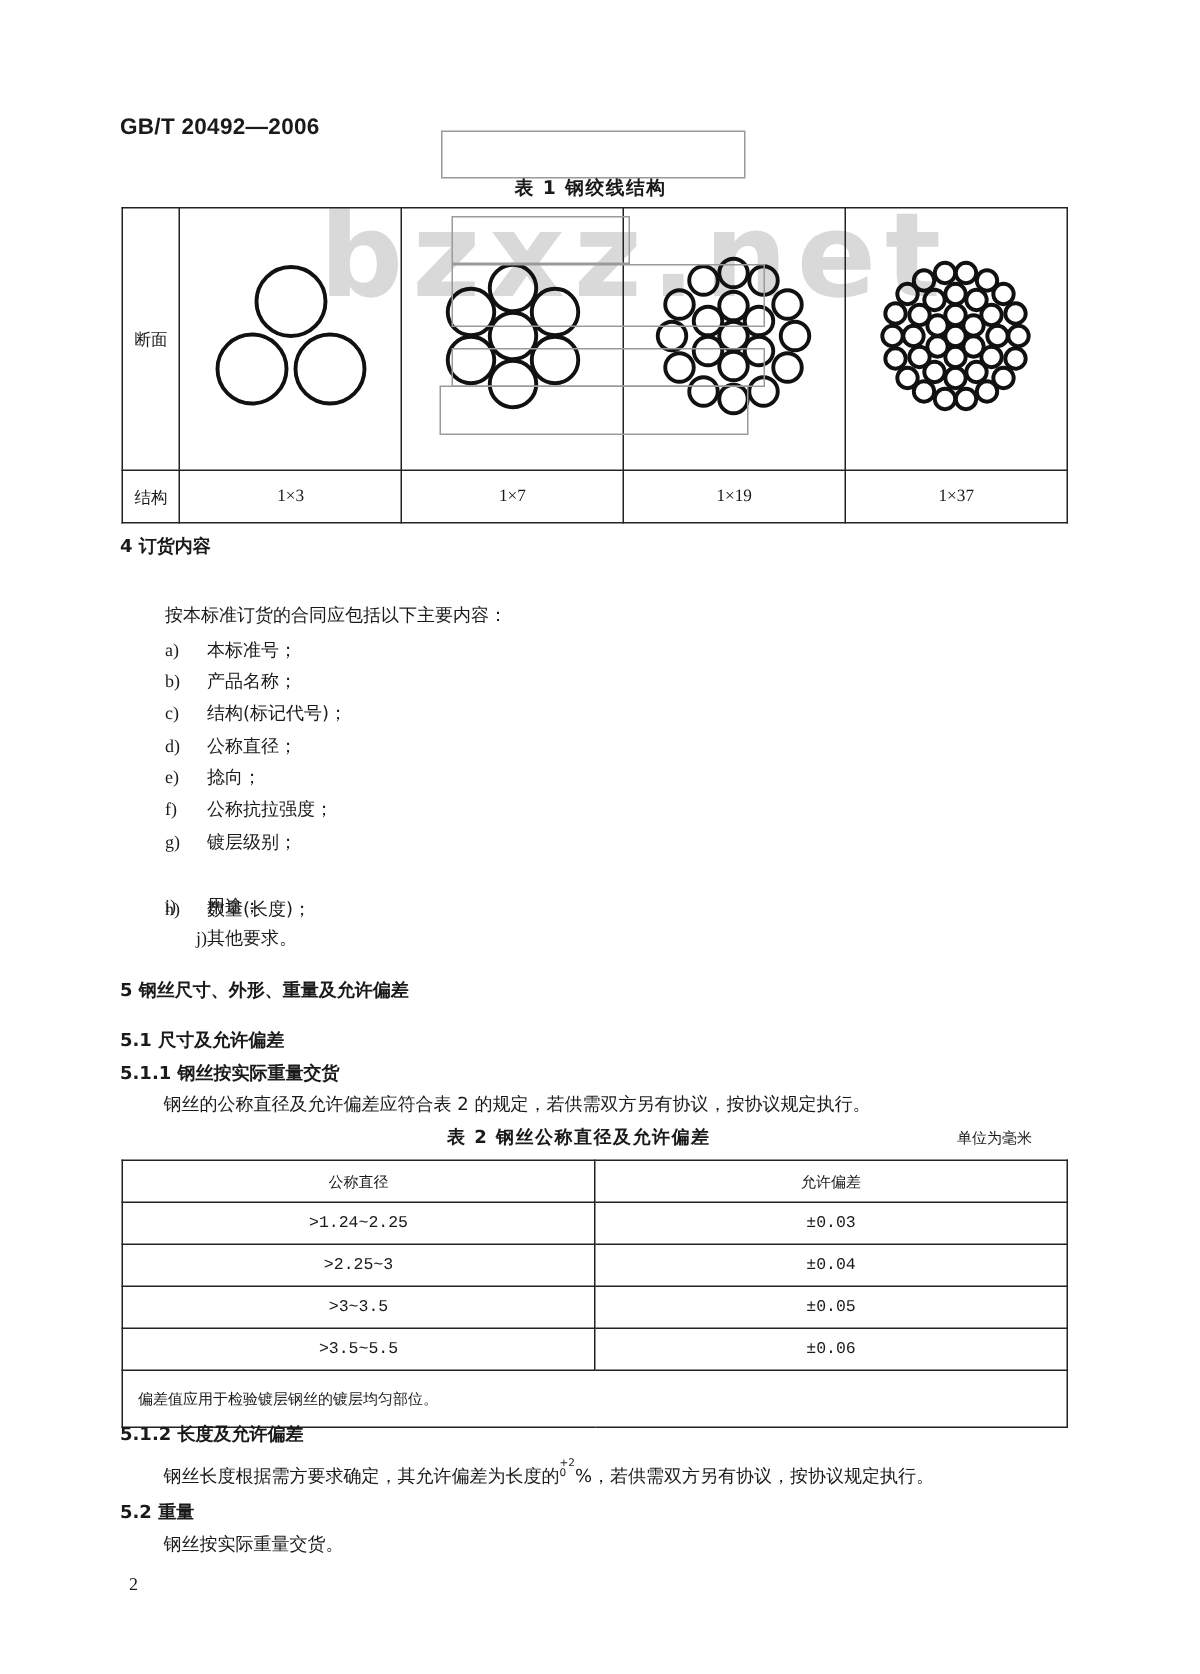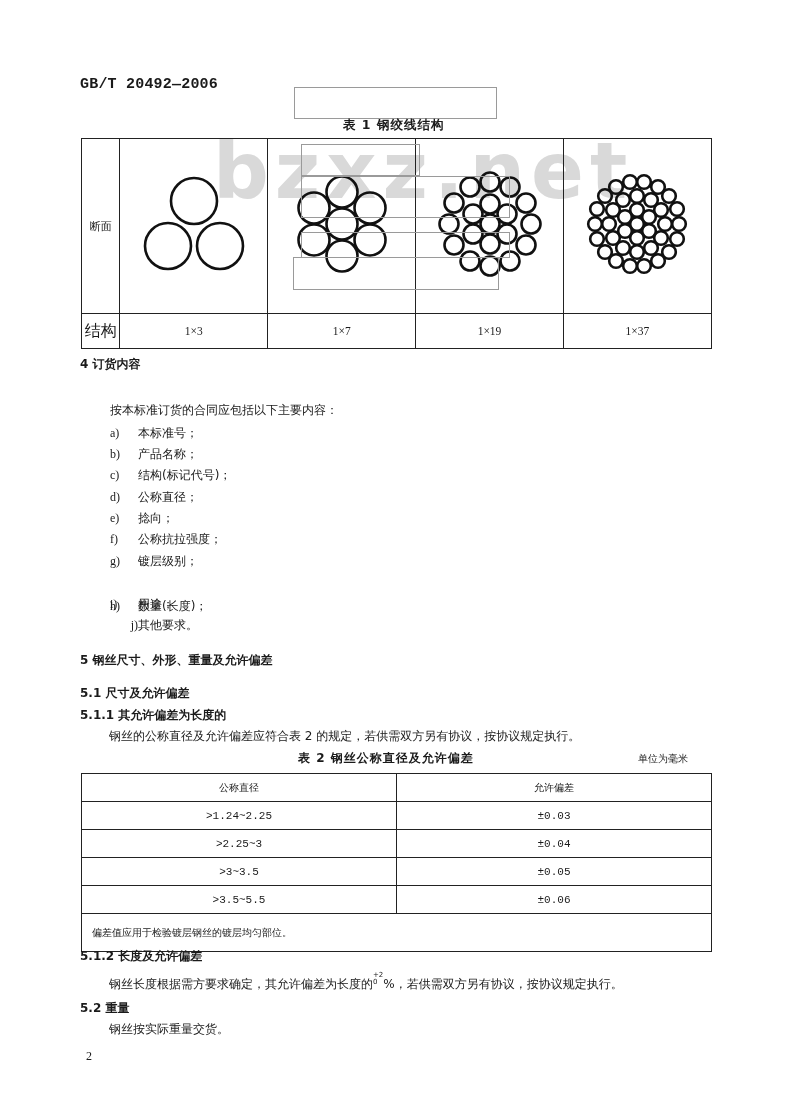--- a/index.html
+++ b/index.html
@@ -1,19 +1,19 @@
 <!DOCTYPE html>
 <html><head>
 <meta charset="utf-8">
 <style>
   html, body { margin: 0; padding: 0; background: #ffffff; }
   body { width: 800px; height: 1116px; position: relative; overflow: hidden;
          font-family: "DejaVu Sans", "Liberation Sans", sans-serif; color: #1a1a1a; }
   .abs { position: absolute; }
-  .std-code { left: 80px; top: 76px; font-family: Liberation Mono, monospace;
+  .std-code { left: 80px; top: 76px; font-family: Liberation Sans, sans-serif;
               font-weight: bold; font-size: 15px; letter-spacing: 0.2px; }
   .gray-box { position: absolute; border: 1px solid #9a9a9a; background: transparent; }
   .caption { font-size: 12.5px; font-weight: bold; letter-spacing: 1px; }
   .watermark { left: 205px; top: 132px; font-family: "DejaVu Sans", sans-serif; font-weight: bold;
                font-size: 78px; color: #d9d9d9; letter-spacing: 6px; line-height: 78px; z-index: 0; margin-left: 8px; }
   table { border-collapse: collapse; }
   .t1 { position: absolute; left: 81px; top: 138px; width: 631px; z-index: 1; }
   .t1 td { border: 1.3px solid #222; text-align: center; vertical-align: middle; padding: 0; }
   .t1 .rowhead { width: 38px; font-size: 11px; }
   .t1 .fig { height: 174px; width: 148px; }
@@ -122,21 +122,21 @@
         <circle cx="23" cy="83" r="6.8"></circle>
             <circle cx="15" cy="70" r="6.8"></circle>
             <circle cx="13" cy="55" r="6.8"></circle>
         <circle cx="15" cy="40" r="6.8"></circle>
             <circle cx="23" cy="27" r="6.8"></circle>
             <circle cx="34" cy="18" r="6.8"></circle>
       </svg>
     </td>
   </tr>
   <tr>
-    <td class="rowhead lbl" style="font-family:'DejaVu Sans',sans-serif;font-size:16px;">结构</td>
+    <td class="rowhead lbl" style="font-family:'DejaVu Sans',sans-serif;font-size:11px;">结构</td>
     <td class="lbl">1×3</td>
     <td class="lbl">1×7</td>
     <td class="lbl">1×19</td>
     <td class="lbl">1×37</td>
   </tr>
 </tbody>
   </table>
 
 <div class="gray-box" style="left:301px;top:144px;width:117px;height:30px;z-index:2;"></div>
 <div class="gray-box" style="left:301px;top:176px;width:207px;height:40px;z-index:2;"></div>
@@ -152,21 +152,21 @@
 <div class="abs item" style="left:110px;top:489px;"><span class="mk">d)</span><span>公称直径；</span></div>
 <div class="abs item" style="left:110px;top:510px;"><span class="mk">e)</span><span>捻向；</span></div>
 <div class="abs item" style="left:110px;top:531px;"><span class="mk">f)</span><span>公称抗拉强度；</span></div>
 <div class="abs item" style="left:110px;top:553px;"><span class="mk">g)</span><span>镀层级别；</span></div>
 <div class="abs item" style="left:110px;top:598px;"><span class="mk">h)</span><span>数量(长度)；</span></div>
 <div class="abs item" style="left:110px;top:596px;"><span class="mk">i)</span><span>用途；</span></div>
 <div class="abs item" style="left:110px;top:617px;text-align:right;"><span class="mk">j)</span><span>其他要求。</span></div>
 
 <div class="abs h1" style="left:80px;top:652px;">5   钢丝尺寸、外形、重量及允许偏差</div>
 <div class="abs h1" style="left:80px;top:685px;">5.1   尺寸及允许偏差</div>
-<div class="abs h1" style="left:80px;top:707px;">5.1.1   其允许偏差为长度的</div>
+<div class="abs h1" style="left:80px;top:707px;">5.1.1   钢丝按实际重量交货</div>
 <div class="abs p" style="left:109px;top:728px;">钢丝的公称直径及允许偏差应符合表 2 的规定，若供需双方另有协议，按协议规定执行。</div>
 
 <div class="abs caption" style="left:298px;top:750px;font-size:12px;">表 2   钢丝公称直径及允许偏差</div>
 <div class="abs" style="left:638px;top:752px;font-size:10px;">单位为毫米</div>
 
 <table class="t2">
   <tbody>
       <tr>
     <td style="width:50%;">公称直径</td>
     <td>允许偏差</td>

